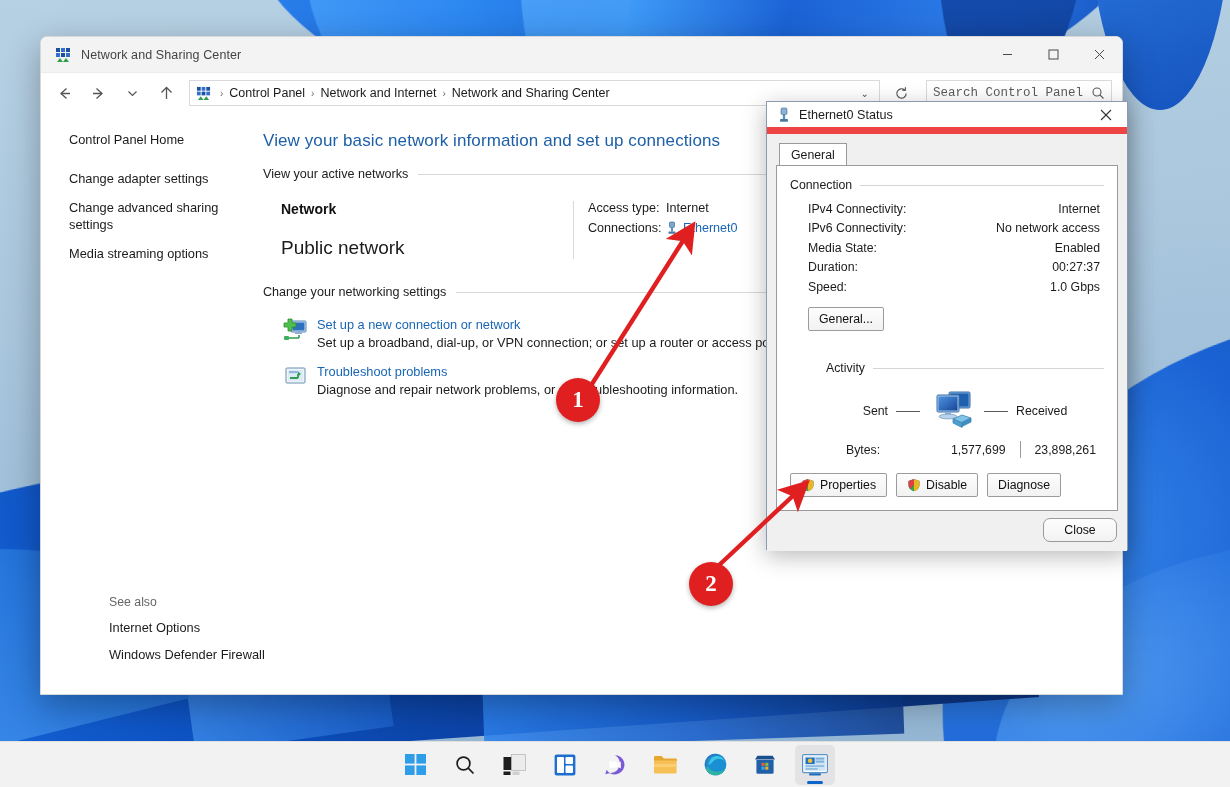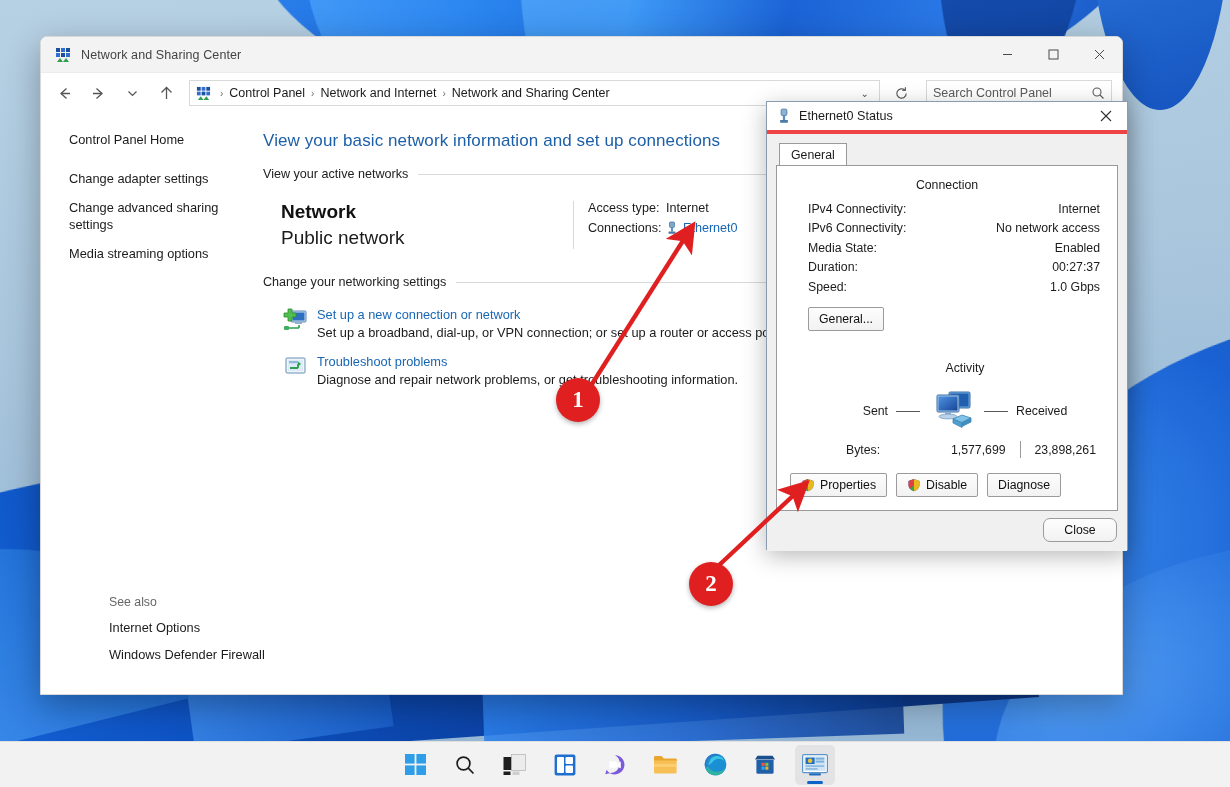--- a/index.html
+++ b/index.html
@@ -136,21 +136,21 @@
     font-size: 12.5px; color: #232323;
   }
   .crumb { padding: 0 3px; color: #1b1b1b; }
   .crumb-sep { color: #707070; font-size: 10px; padding: 0 3px; }
   .addr-right { margin-left: auto; display: flex; align-items: center; gap: 6px; }
   .chev { color: #555; font-size: 10px; padding: 0 4px; }
   .searchbox {
     width: 186px; height: 26px; margin-left: 8px;
     border: 1px solid #d9d9d9; background: #fff;
     display: flex; align-items: center; padding: 0 6px;
-    font-size: 12.5px; color: #5b5b5b;
+    font-size: 12.5px; color: #5b5b5b; font-family: Liberation Mono, monospace;
   }
   .searchbox .ph { flex: 1; }
 
   
   .win-body { display: flex; height: calc(659px - 36px - 40px); }
   .sidebar { width: 210px; padding: 18px 0 0 28px; }
   .side-link {
     font-size: 12.8px; color: #1b1b1b; line-height: 17px;
     margin-bottom: 12px; width: 152px; cursor: default;
   }
@@ -165,21 +165,21 @@
     margin-bottom: 16px; letter-spacing: .1px;
   }
   .group-head {
     display: flex; align-items: center; gap: 10px;
     font-size: 12.6px; color: #222; margin-bottom: 8px;
   }
   .group-head .rule { flex: 1; height: 1px; background: #d9d9d9; }
 
   .active-net { display: flex; padding: 12px 0 6px 18px; }
   .net-left { width: 292px; }
-  .net-name { font-size: 19px; font-weight: bold; color: #111; margin-bottom: 4px; }
+  .net-name { font-size: 14px; font-weight: bold; color: #111; margin-bottom: 20px; }
   .net-type { font-size: 19px; color: #1b1b1b; }
   .net-right {
     border-left: 1px solid #d9d9d9; padding-left: 14px;
     font-size: 12.6px; color: #1b1b1b;
   }
   .net-row { display: flex; align-items: center; margin-bottom: 6px; }
   .net-label { width: 78px; }
   .net-value { color: #1b1b1b; }
   .link-blue { color: #1866b5; }
 
@@ -193,42 +193,42 @@
   #status-dialog {
     position: absolute;
     left: 766px; top: 101px; width: 362px; height: 449px;
     background: #f0f0f0;
     border: 1px solid #8a9bb0;
     box-shadow: 0 6px 22px rgba(0,0,0,.28);
   }
   .dlg-title {
     height: 32px; display: flex; align-items: center;
     background: #ffffff; padding-left: 10px;
-    border-bottom: 4px solid #ef4444;
+    border-bottom: 7px solid #ef4444;
   }
   .dlg-title-text { font-size: 12.6px; color: #1c1c1c; margin-left: 8px; }
   .dlg-close {
     margin-left: auto; width: 42px; height: 32px;
     display: flex; align-items: center; justify-content: center; color: #333;
   }
   .dlg-inner { background: #f0f0f0; padding: 8px 9px 9px 9px; height: calc(449px - 32px); position: relative; }
   .tabstrip { display: flex; padding-left: 3px; }
   .tab {
     font-size: 12.3px; color: #1b1b1b;
     padding: 4px 11px 4px 11px; background: #fff;
     border: 1px solid #9a9a9a; border-bottom: none;
     position: relative; top: 1px;
   }
   .tab-panel {
     background: #fff; border: 1px solid #9a9a9a;
     height: 346px; padding: 12px 13px; position: relative;
   }
   .fieldset-head {
-    display: flex; align-items: center; 
-    font-size: 12.3px; color: #1b1b1b; margin-bottom: 8px; flex-direction: column;
+    display: flex; align-items: center; gap: 8px;
+    font-size: 12.3px; color: #1b1b1b; margin-bottom: 8px;
   }
   .fieldset-head .rule { flex: 1; height: 1px; background: #d5d5d5; }
   .kv-row {
     display: flex; font-size: 12.3px; color: #1b1b1b;
     padding: 0 4px 0 18px; line-height: 19.4px;
   }
   .kv-key { flex: none; }
   .kv-val { margin-left: auto; }
   .btn {
     font-size: 12.3px; color: #111;

